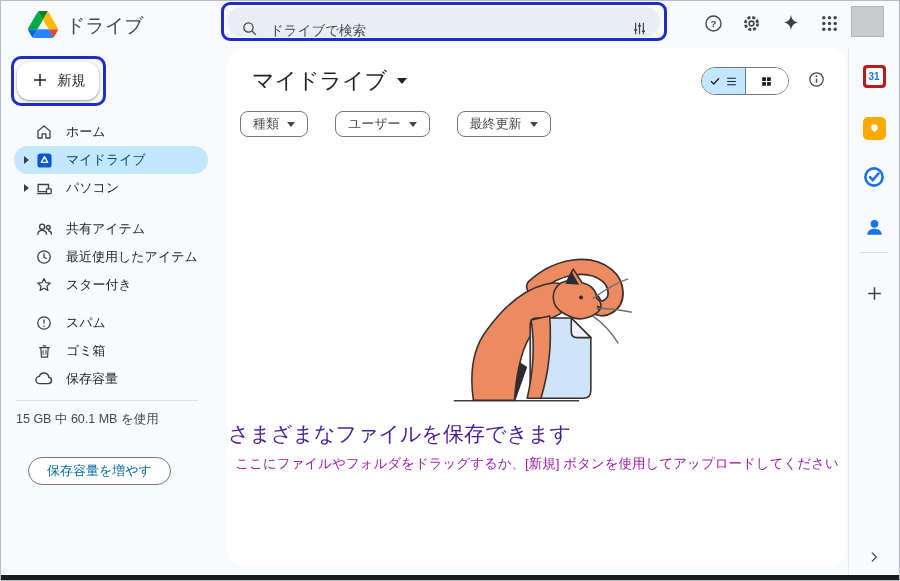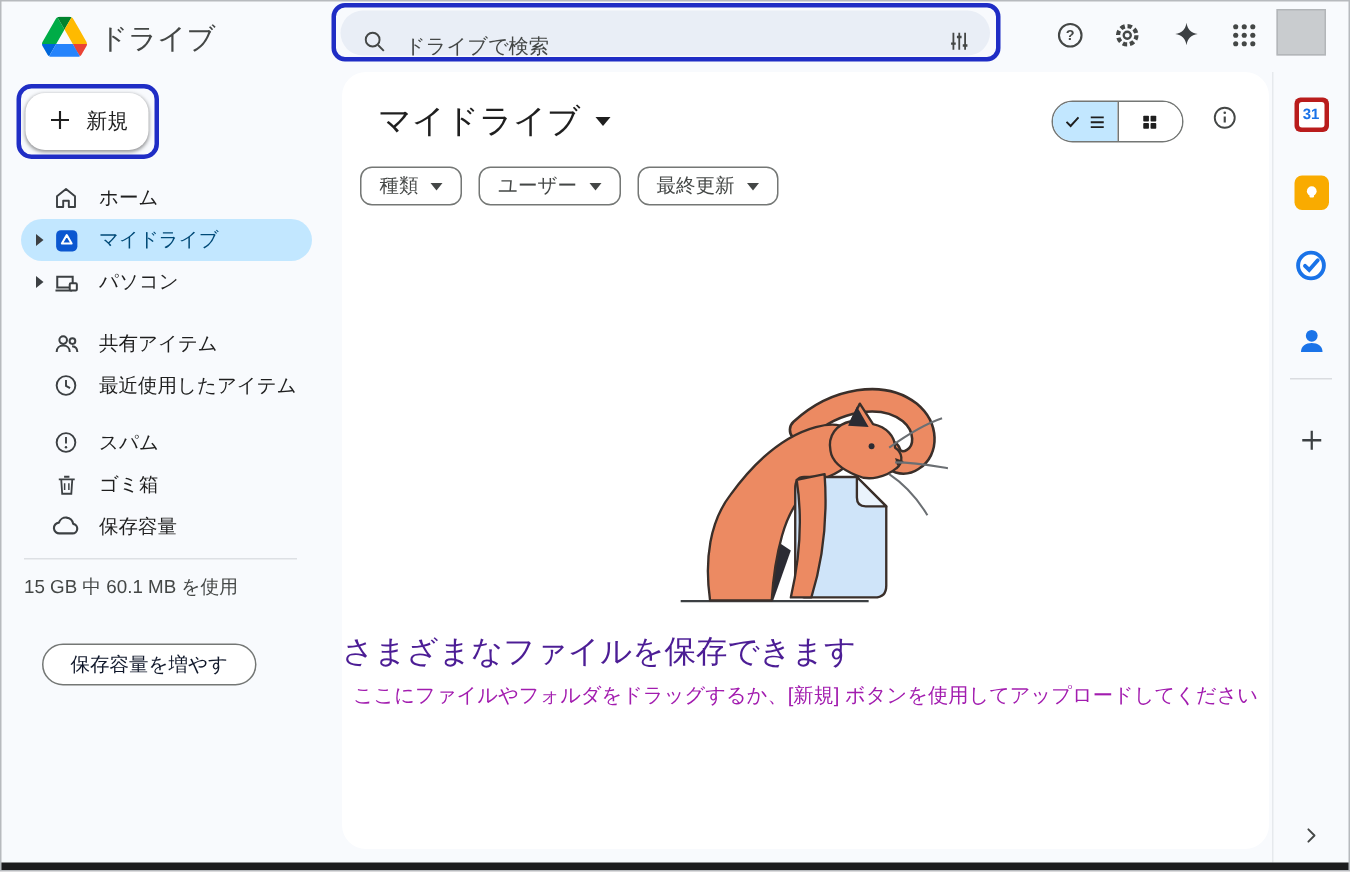--- a/index.html
+++ b/index.html
@@ -40,36 +40,36 @@
   .nav-item.selected { background:#C2E7FF; }
   .exp-slot { width:12px; display:flex; justify-content:center; }
   .tri-right { width:0; height:0; border-top:4px solid transparent; border-bottom:4px solid transparent; border-left:5px solid #3c4043; }
   .nav-ic { width:20px; height:20px; margin-left:2px; display:flex; align-items:center; justify-content:center; }
   .nav-label { margin-left:12px; font-size:13px; color:#1f1f1f; }
   .nav-item.selected .nav-label { color:#004A77; font-weight:500; }
   .nav-gap-a { height:13px; } .nav-gap-b { height:10px; }
   .side-divider { height:1px; background:#dde0e4; margin:7px 30px 0 16px; }
   .storage-text { margin:10px 0 16px 16px; font-size:12.5px; color:#444746; }
   .storage-btn { margin:13px 0 0 28px; height:28px; padding:0 18px; background:#fff;
-    border:1px solid #747775; border-radius:15px; color:#0f172a; font-size:13px; font-weight:500;
+    border:1px solid #747775; border-radius:15px; color:#0369a1; font-size:13px; font-weight:500;
     cursor:pointer; font-family:"Liberation Sans", sans-serif; }
 
   
   .main-card { position:absolute; left:228px; top:48px; width:618px; height:518px; background:#fff; border-radius:16px; }
   .card-head { position:absolute; top:18px; left:24px; right:20px; display:flex; align-items:center; }
   .page-title { font-size:22px; color:#1f1f1f; display:flex; align-items:center; gap:10px; cursor:pointer; }
   .caret { width:0; height:0; border-left:4px solid transparent; border-right:4px solid transparent; border-top:5px solid #444746; display:inline-block; }
   .caret-lg { border-left-width:5px; border-right-width:5px; border-top-width:6px; border-top-color:#1f1f1f; }
   .head-right { margin-left:auto; display:flex; align-items:center; gap:18px; }
   .view-toggle { display:flex; width:88px; height:28px; border:1px solid #747775; border-radius:14px; overflow:hidden; }
   .seg { flex:1; display:flex; align-items:center; justify-content:center; gap:4px; cursor:pointer; background:#fff; }
   .seg.selected { background:#C2E7FF; }
   .seg + .seg { border-left:1px solid #747775; }
 
-  .chips { position:absolute; top:63px; left:12px; display:flex; gap:11px; }
+  .chips { position:absolute; top:63px; left:12px; display:flex; gap:27px; }
   .chip { height:26px; display:flex; align-items:center; gap:8px; padding:0 12px;
     background:#fff; border:1px solid #747775; border-radius:8px; font-size:13px; color:#444746;
     cursor:pointer; font-family:"Liberation Sans", sans-serif; }
 
   .illus { position:absolute; top:178px; left:50%; transform:translateX(-50%); }
   .empty-title { position:absolute; top:372px; left:0; right:0; text-align:left;
     font-size:21px; font-weight:500; color:#4c1d95; }
   .empty-sub { position:absolute; top:407px; left:0; right:0; text-align:center;
     font-size:13.5px; color:#a21caf; }
 
@@ -219,20 +219,29 @@
         <span class="exp-slot"></span>
         <span class="nav-ic">
           <svg width="18" height="18" viewBox="0 0 24 24" fill="none" stroke="#3c4043" stroke-width="1.7">
               <circle cx="12" cy="12" r="8.3"></circle>
               <path d="M12 7 v5.3 l3.6 2.1"></path>
             </svg>
         </span>
         <span class="nav-label">最近使用したアイテム</span>
       </div>
 
+      <div class="nav-item">
+        <span class="exp-slot"></span>
+        <span class="nav-ic">
+          <svg width="18" height="18" viewBox="0 0 24 24" fill="none" stroke="#3c4043" stroke-width="1.7" stroke-linejoin="round">
+              <path d="M12 3.5 l2.5 5.3 5.8.7 -4.3 4 1.1 5.7 -5.1-2.8 -5.1 2.8 1.1-5.7 -4.3-4 5.8-.7 Z"></path>
+            </svg>
+        </span>
+        <span class="nav-label">スター付き</span>
+      </div>
 
       <div class="nav-gap-b"></div>
 
       <div class="nav-item">
         <span class="exp-slot"></span>
         <span class="nav-ic">
           <svg width="18" height="18" viewBox="0 0 24 24" fill="none" stroke="#3c4043" stroke-width="1.7">
               <circle cx="12" cy="12" r="8.3"></circle>
               <path d="M12 7.2 v5.6"></path>
               <circle cx="12" cy="16.3" r="1.1" fill="#3c4043" stroke="none"></circle>

